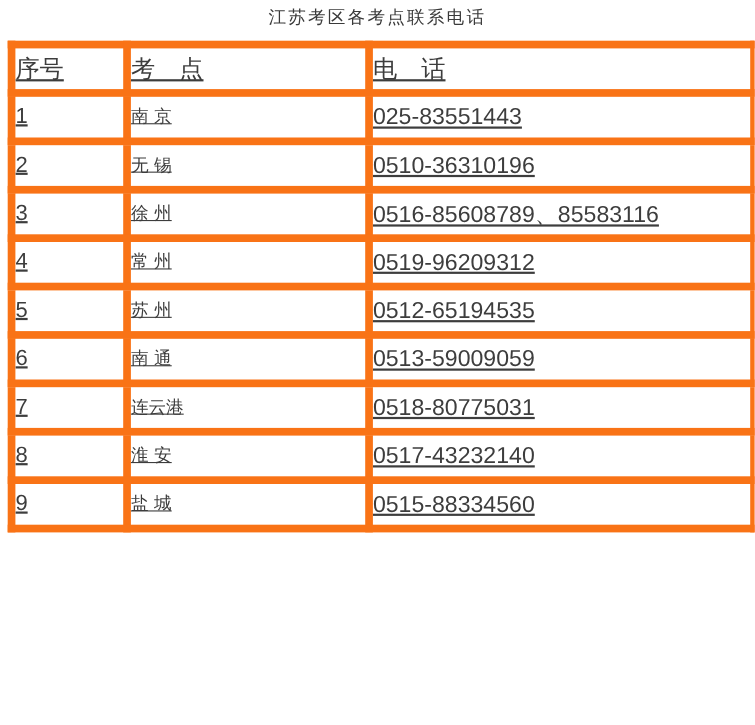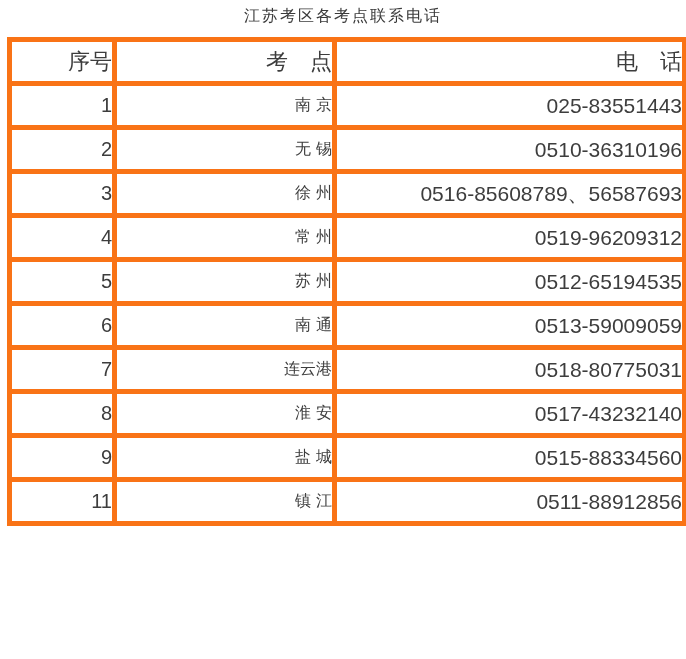--- a/index.html
+++ b/index.html
@@ -28,26 +28,27 @@
   }
   table.contact-table {
     border-collapse: collapse;
     table-layout: fixed;
     margin: 11px 0 0 7px;
     width: 675px;
     border: 2px solid #000000;
   }
   table.contact-table th,
   table.contact-table td {
-    border: 5px solid #f97316;
-    text-align: right;
+    border: 7px solid #f97316;
+    text-align: left;
     vertical-align: middle;
     padding: 0;
     overflow: hidden;
     white-space: nowrap;
+    text-decoration: underline;
   }
   table.contact-table tr { height: 44px; }
   col.c-no    { width: 105px; }
   col.c-site  { width: 220px; }
   col.c-phone { width: 350px; }
   th {
     font-size: 22px;
     font-weight: 400;
     color: #3d3d3d;
     font-family: "DejaVu Sans", sans-serif;
@@ -93,21 +94,21 @@
         <td class="phone-cell">025-83551443</td>
       </tr>
       <tr>
         <td class="no-cell">2</td>
         <td class="site-cell">无 锡</td>
         <td class="phone-cell">0510-36310196</td>
       </tr>
       <tr>
         <td class="no-cell">3</td>
         <td class="site-cell">徐 州</td>
-        <td class="phone-cell">0516-85608789、56587693</td>
+        <td class="phone-cell">0516-85608789、85583116</td>
       </tr>
       <tr>
         <td class="no-cell">4</td>
         <td class="site-cell">常 州</td>
         <td class="phone-cell">0519-96209312</td>
       </tr>
       <tr>
         <td class="no-cell">5</td>
         <td class="site-cell">苏 州</td>
         <td class="phone-cell">0512-65194535</td>
@@ -125,21 +126,16 @@
       <tr>
         <td class="no-cell">8</td>
         <td class="site-cell">淮 安</td>
         <td class="phone-cell">0517-43232140</td>
       </tr>
       <tr>
         <td class="no-cell">9</td>
         <td class="site-cell">盐 城</td>
         <td class="phone-cell">0515-88334560</td>
       </tr>
-      <tr>
-        <td class="no-cell">11</td>
-        <td class="site-cell">镇 江</td>
-        <td class="phone-cell">0511-88912856</td>
-      </tr>
     </tbody>
   </table>
 
 </div>
 
 </body></html>

